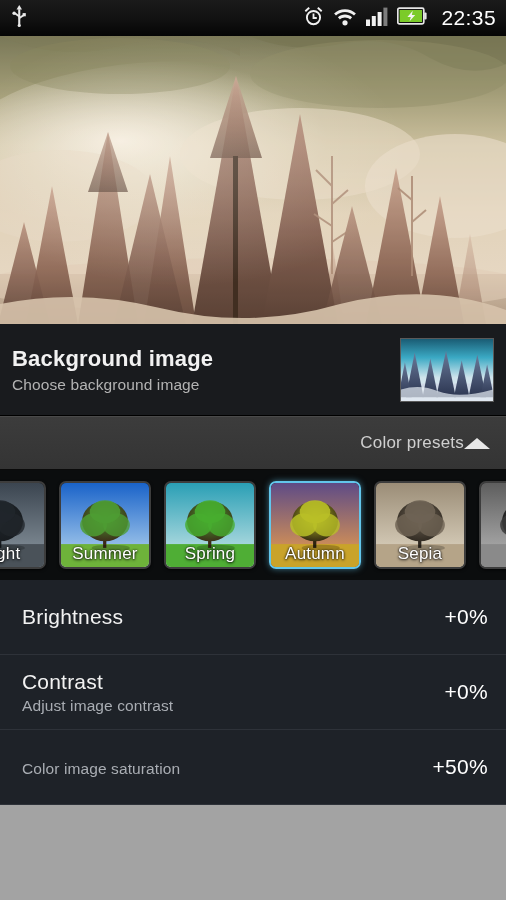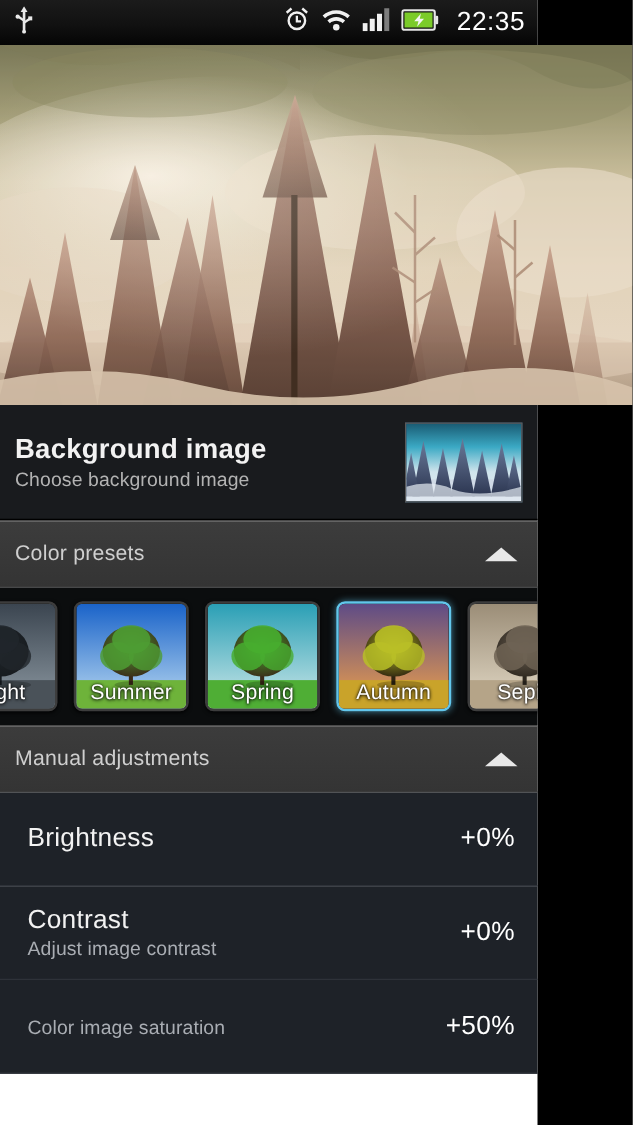--- a/index.html
+++ b/index.html
@@ -2,21 +2,21 @@
 <html><head>
 <meta charset="utf-8">
 <style>
   * { margin:0; padding:0; box-sizing:border-box; }
   html, body {
     width:506px; height:900px;
     background:#000;
     font-family:"Liberation Sans", sans-serif;
     overflow:hidden;
   }
-  .screen { position:relative; width:430px; height:900px; background:#ffffff; }
+  .screen { position:relative; width:506px; height:900px; background:#a3a3a3; }
 
   
   .statusbar {
     height:36px; width:100%;
     background:linear-gradient(to bottom,#1b1b1b 0%,#111 55%,#050505 100%);
     display:flex; align-items:center; padding:0 10px 0 12px;
     position:relative; z-index:10;
   }
   .sb-left { display:flex; align-items:center; gap:8px; flex:1; }
   .sb-right { display:flex; align-items:center; gap:9px; }
@@ -46,21 +46,21 @@
   .bgrow-thumb svg { display:block; width:100%; height:100%; }
 
   
   .sect {
     background:linear-gradient(to bottom,#3c3c3c 0%,#343434 100%);
     height:54px; display:flex; align-items:center;
     padding:0 16px 0 12px;
     border-bottom:1px solid #0a0a0a;
     border-top:1px solid #4a4a4a;
   }
-  .sect-label { flex:1; color:#cfcfcf; font-size:17px; letter-spacing:.2px; }
+  .sect-label { flex:1; color:#cfcfcf; font-size:17px; letter-spacing:.2px;text-align:right; }
   .caret {
     width:0; height:0;
     border-left:13px solid transparent; border-right:13px solid transparent;
     border-bottom:11px solid #e8e8e8;
   }
 
   
   .presets {
     background:#0b0d0e; height:110px; width:100%;
     display:flex; align-items:center; gap:13px;
@@ -421,24 +421,20 @@
           <ellipse cx="46" cy="40" rx="24" ry="21" fill="url(#pt5)"></ellipse>
           <ellipse cx="34" cy="44" rx="14" ry="12" fill="#3a3a3a" opacity=".85"></ellipse>
           <ellipse cx="58" cy="44" rx="14" ry="12" fill="#3a3a3a" opacity=".8"></ellipse>
           <ellipse cx="46" cy="30" rx="16" ry="12" fill="#3a3a3a" opacity=".9"></ellipse>
           <ellipse cx="52" cy="68" rx="20" ry="3.4" fill="#000" opacity=".22"></ellipse>
         </svg>
         <div class="preset-label">B</div>
       </div>
     </div>
 
-  <div class="sect">
-    <span class="sect-label">Manual adjustments</span>
-    <span class="caret"></span>
-  </div>
 
   <div id="adjust-list">
       <div class="adjrow">
         <div class="adj-texts">
           <div class="adj-title">Brightness</div>
         </div>
         <div class="adj-val">+0%</div>
       </div>
       <div class="adjrow">
         <div class="adj-texts">

